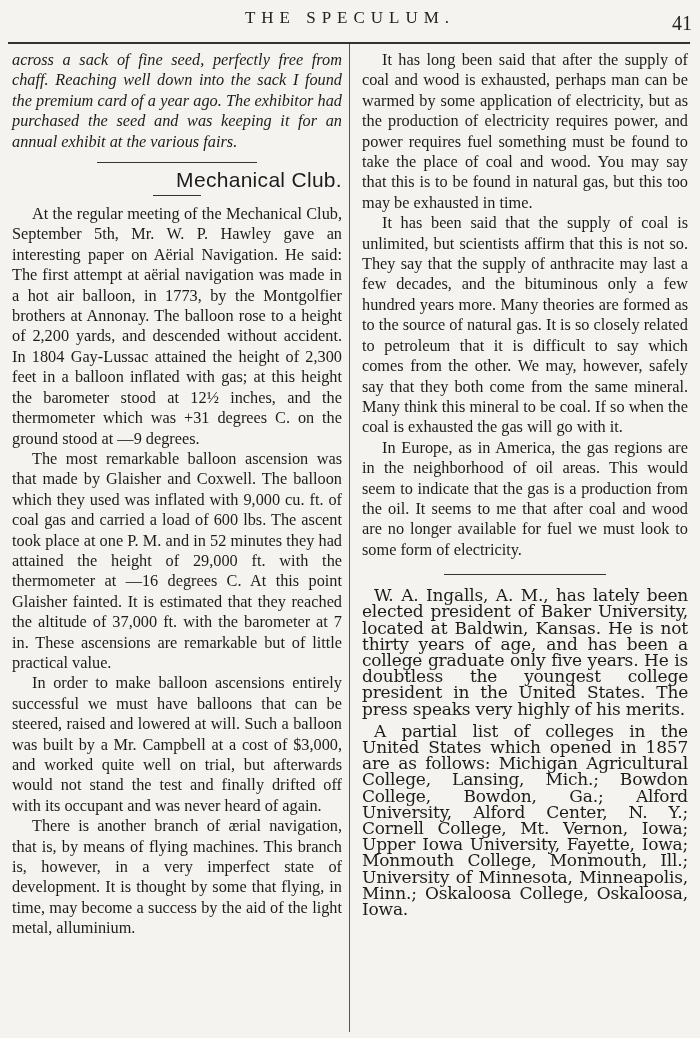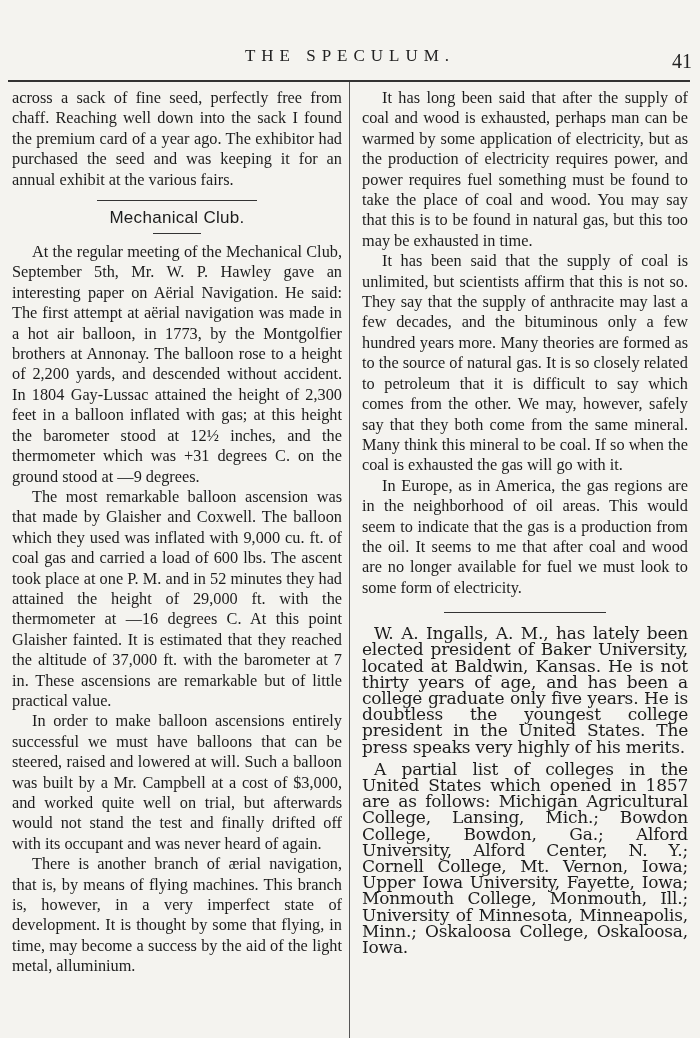--- a/index.html
+++ b/index.html
@@ -3,21 +3,21 @@
 <meta charset="utf-8">
 <style>
   html, body { margin: 0; padding: 0; }
   body {
     width: 700px; height: 1038px; overflow: hidden;
     background: #f4f3ef;
     color: #1c1c1c;
     font-family: "Liberation Serif", "DejaVu Serif", serif;
     position: relative;
   }
-  .page { position: absolute; left: 0; top: 0; width: 700px; height: 895px; margin-top: 38px; }
+  .page { position: absolute; left: 0; top: 0; width: 700px; height: 895px; }
   .header {
     position: absolute; left: 0; top: 4px; width: 700px; height: 34px;
   }
   .header-title {
     position: absolute; left: 0; right: 0; top: 4px; text-align: center;
     font-size: 17px; letter-spacing: 6px; color: #222;
   }
   .header-page {
     position: absolute; right: 8px; top: 8px; font-size: 20px; color: #222;
   }
@@ -30,30 +30,30 @@
     font-size: 16.3px; line-height: 20.4px;
     text-align: justify;
   }
   .col-left { left: 12px; width: 330px; }
   .col-right { left: 362px; width: 326px; }
   .divider {
     position: absolute; left: 349px; top: 44px; width: 0; height: 988px;
     border-left: 1px solid #555;
   }
   p { margin: 0; text-indent: 20px; }
-  p.noindent { text-indent: 0; }
+  p.noindent { text-indent: 0; font-style: italic; }
   .rule-long {
     width: 160px; margin: 10px auto 6px auto; border-top: 1px solid #333;
   }
   .rule-short {
     width: 48px; margin: 4px auto 8px auto; border-top: 1px solid #333;
   }
   .section-heading {
-    text-align: center; font-family: "Liberation Sans", "DejaVu Sans", sans-serif;
-    font-size: 17px; font-weight: normal; letter-spacing: 0.3px; margin: 4px 0 0 0;
+    text-align: right; font-family: "Liberation Sans", "DejaVu Sans", sans-serif;
+    font-size: 21px; font-weight: normal; letter-spacing: 0.3px; margin: 4px 0 0 0;
     line-height: 22px;
   }
   .rule-right {
     width: 162px; margin: 14px auto 12px auto; border-top: 1px solid #333;
   }
   .small {
     font-size: 17px; line-height: 16.2px; text-indent: 12px;
     font-family: "DejaVu Serif", "Liberation Serif", serif;
     letter-spacing: -0.2px;
   }

